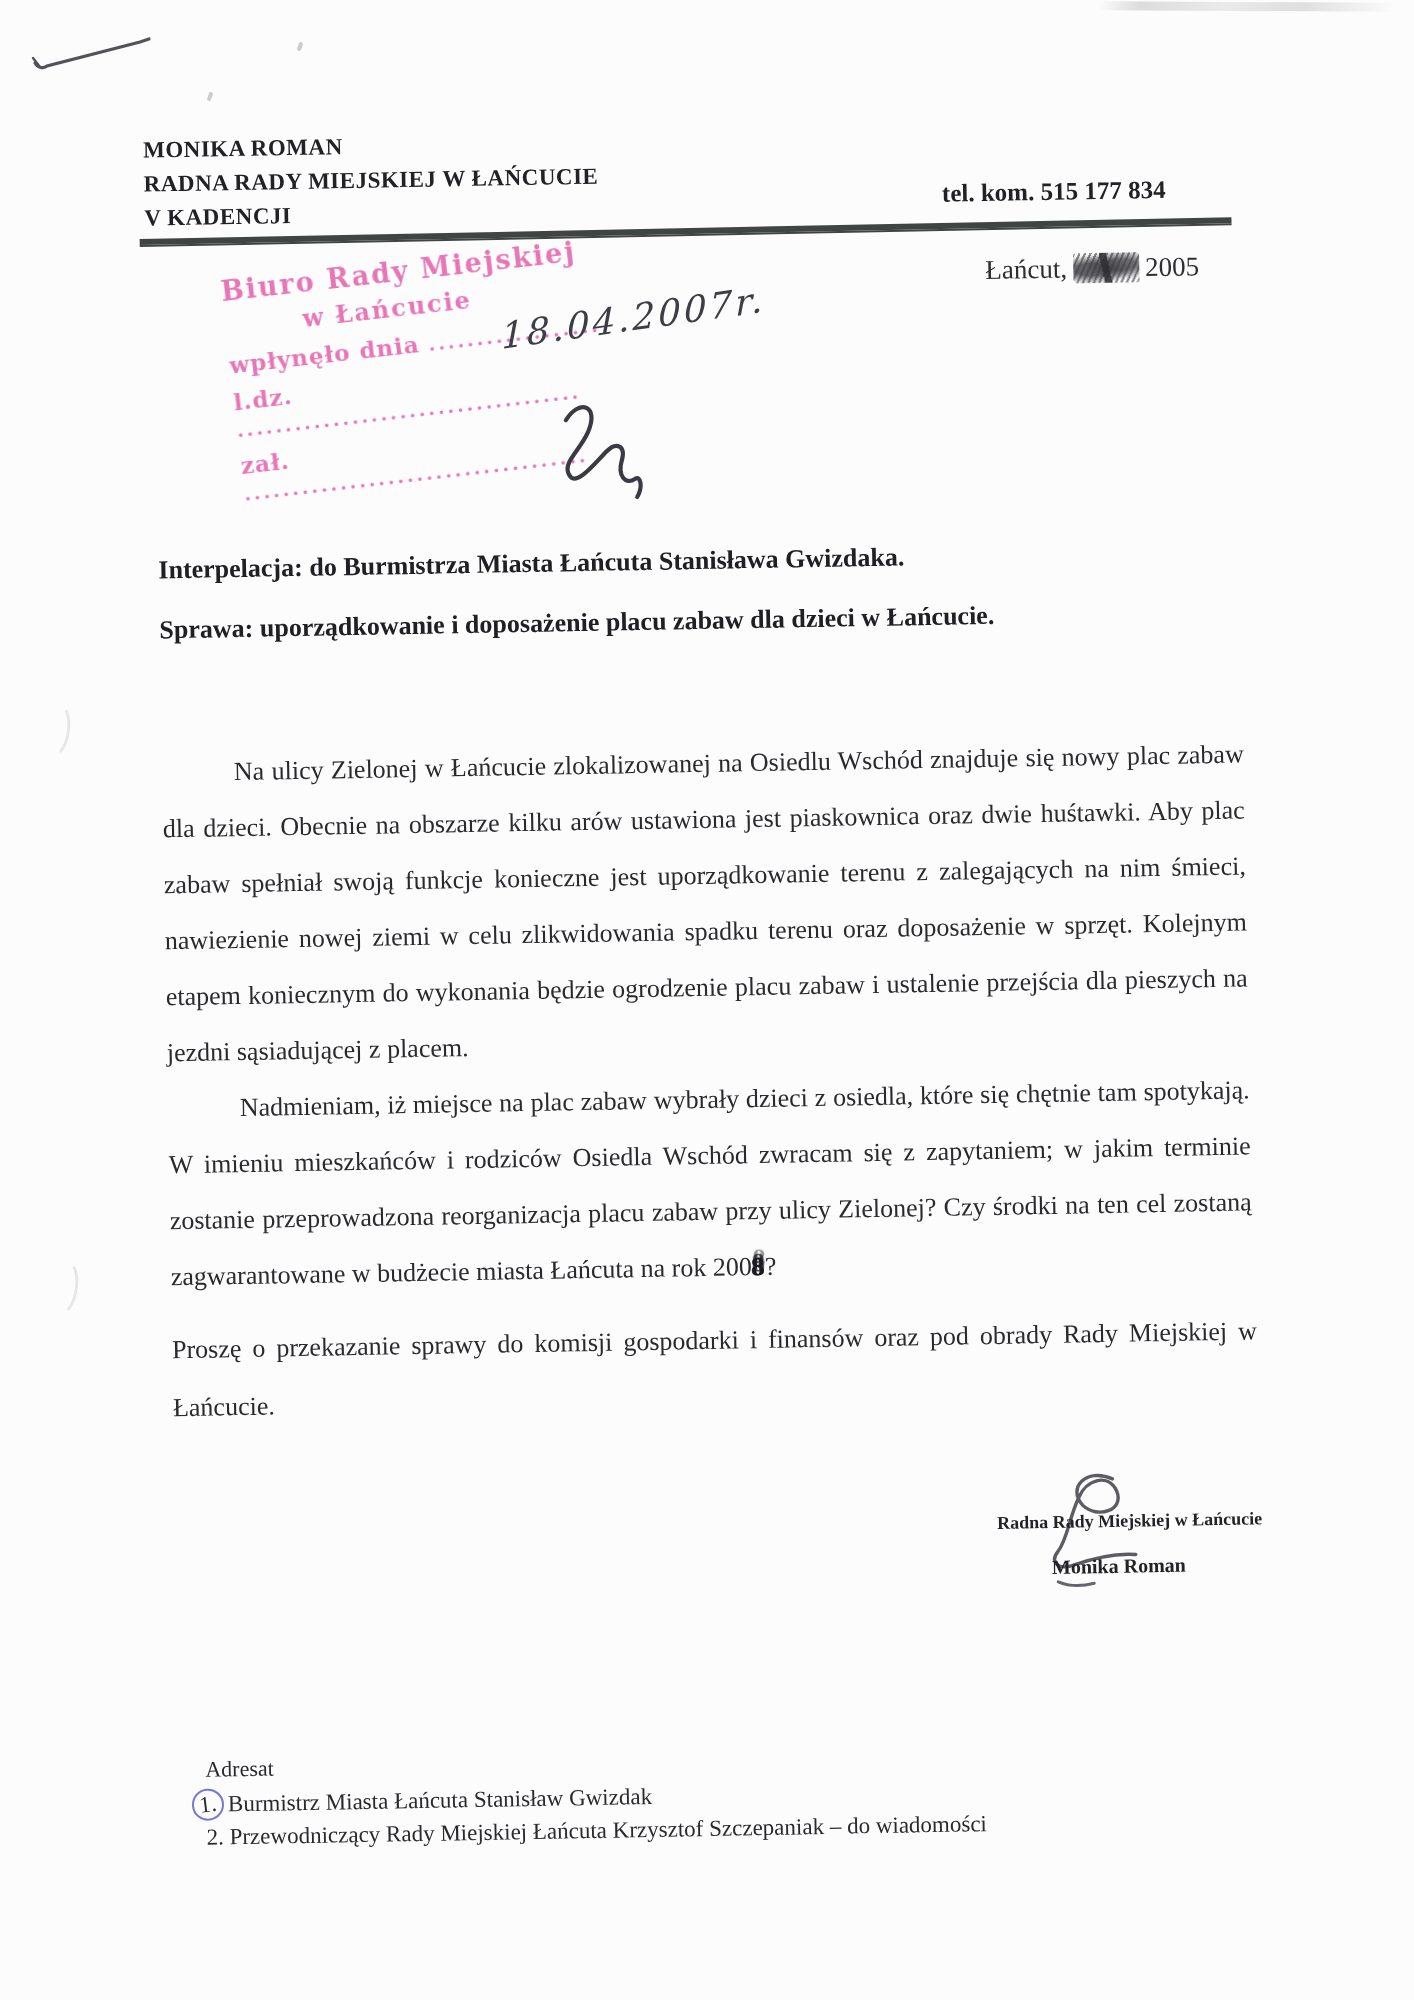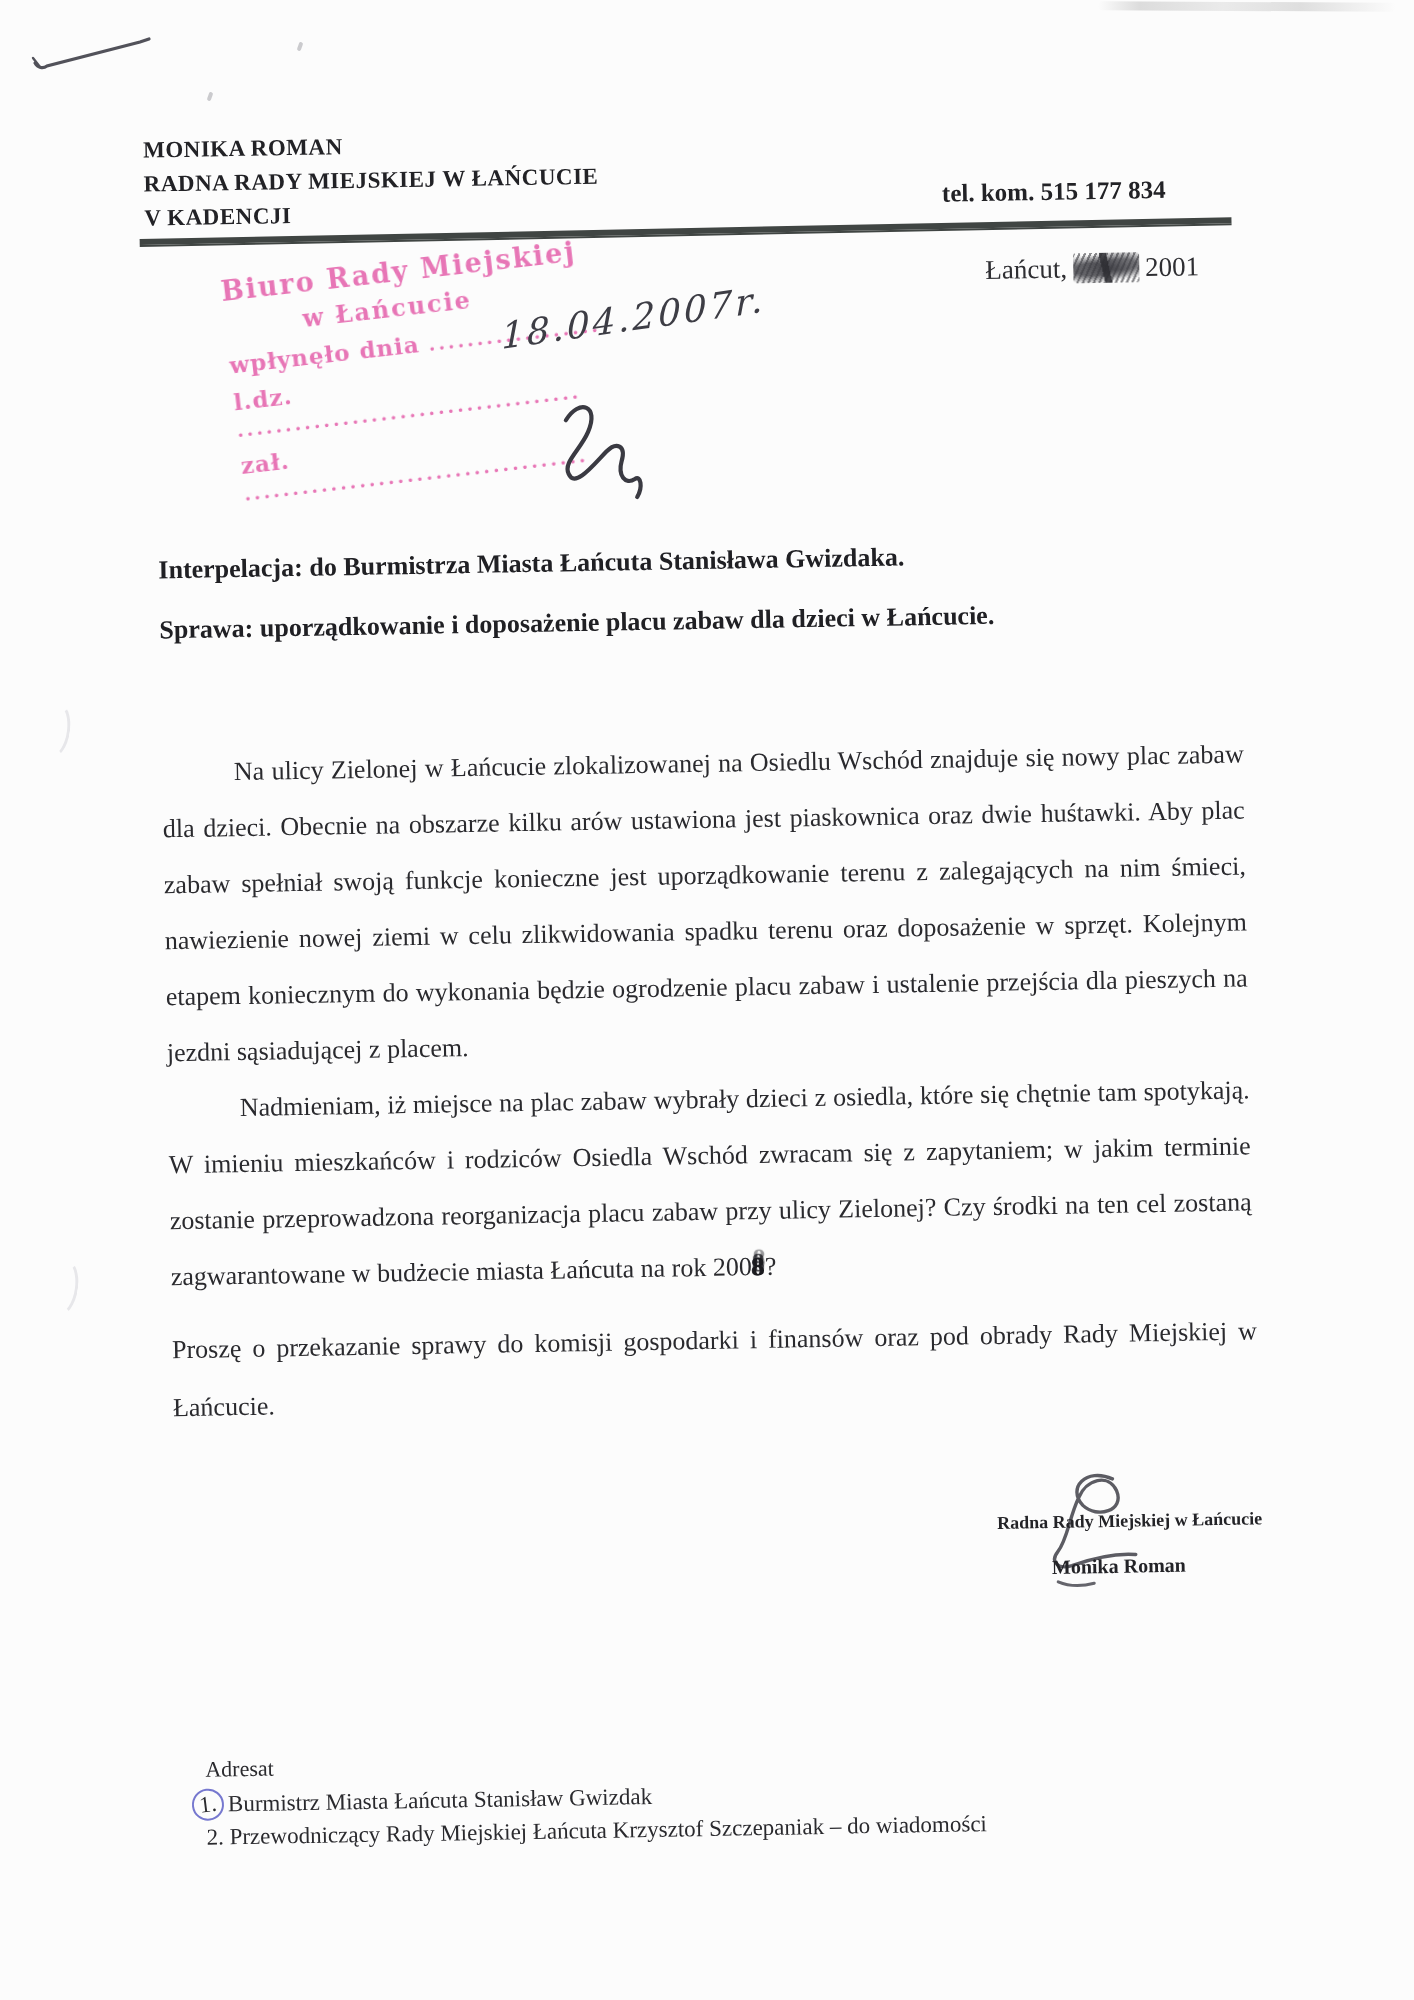--- a/index.html
+++ b/index.html
@@ -137,21 +137,21 @@
       <span>zał.</span>
       <span class="dots">....................................</span>
     </div>
   </div>
   <div class="abs hand-date">18.04.2007r.</div>
   <svg class="abs paraph" viewBox="0 0 112 102">
     <path d="M28,18 C42,-4 62,4 50,30 C42,48 24,60 30,72 C36,86 54,64 68,50 C78,40 88,44 83,60 C79,74 86,84 96,78 C102,74 104,86 98,96" fill="none" stroke="#3a3a42" stroke-width="4.2" stroke-linecap="round"></path>
   </svg>
 
   <div class="abs dateline">
-    <span>Łańcut,</span><span class="smudge"></span><span>2001</span>
+    <span>Łańcut,</span><span class="smudge"></span><span>2005</span>
   </div>
 
   <div class="abs h1">Interpelacja:  do Burmistrza Miasta Łańcuta Stanisława Gwizdaka.</div>
   <div class="abs h2">Sprawa: uporządkowanie i doposażenie placu zabaw dla dzieci w Łańcucie.</div>
 
   <div class="abs body-main">
     <p>Na ulicy Zielonej w Łańcucie zlokalizowanej na Osiedlu Wschód znajduje się nowy plac zabaw dla dzieci. Obecnie na obszarze kilku arów ustawiona jest piaskownica oraz dwie huśtawki. Aby plac zabaw spełniał swoją funkcje konieczne jest uporządkowanie terenu z zalegających na nim śmieci, nawiezienie nowej ziemi w celu zlikwidowania spadku terenu oraz doposażenie w sprzęt. Kolejnym etapem koniecznym do wykonania będzie ogrodzenie placu zabaw i ustalenie przejścia dla pieszych na jezdni sąsiadującej z placem.</p>
     <p><span>Nadmieniam, iż miejsce na plac zabaw wybrały dzieci z osiedla, które się chętnie tam spotykają. W imieniu mieszkańców i rodziców Osiedla Wschód zwracam się z zapytaniem; w jakim terminie zostanie przeprowadzona reorganizacja placu zabaw przy ulicy Zielonej? Czy środki na ten cel zostaną zagwarantowane w budżecie miasta Łańcuta na rok 200</span><span class="overwrite">8</span><span>?</span></p>
   </div>
   <div class="abs body-p3">Proszę o przekazanie sprawy do komisji gospodarki i finansów oraz pod obrady Rady Miejskiej w Łańcucie.</div>

